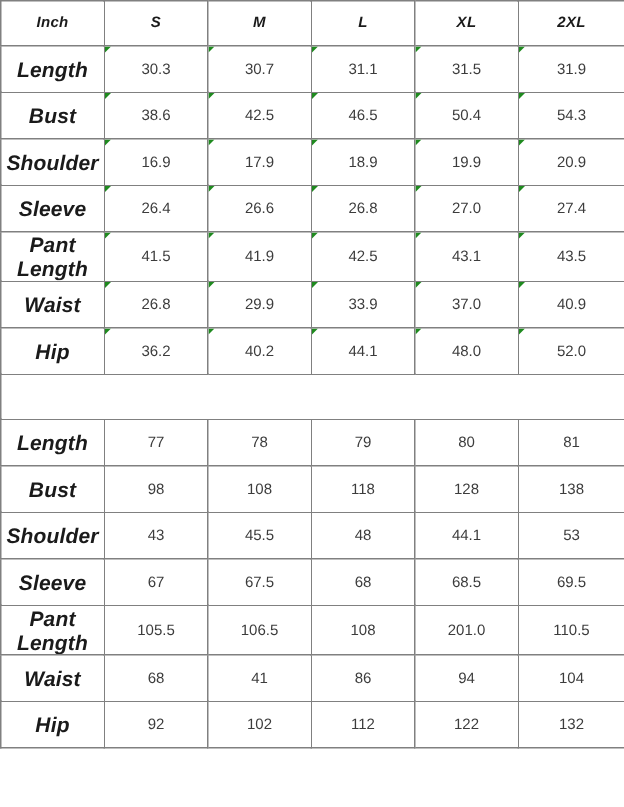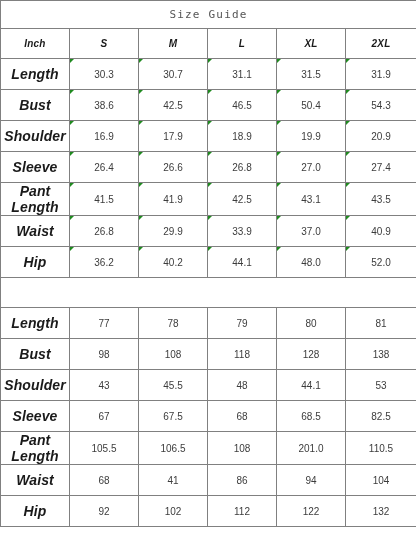--- a/index.html
+++ b/index.html
@@ -109,23 +109,20 @@
     <colgroup>
       <col class="c-label">
       <col class="c-size">
       <col class="c-size">
       <col class="c-size">
       <col class="c-size">
       <col class="c-last">
     </colgroup>
     <tbody id="grid-body">
         <tr>
-          <td class="title-cell" colspan="6">Size Guide</td>
-        </tr>
-        <tr>
           <td class="hdr hdr-unit">Inch</td>
           <td class="hdr">S</td>
           <td class="hdr">M</td>
           <td class="hdr">L</td>
           <td class="hdr">XL</td>
           <td class="hdr">2XL</td>
         </tr>
         <tr>
           <td class="row-label">Length</td>
           <td class="val mark">30.3</td>
@@ -208,21 +205,21 @@
           <td class="val">48</td>
           <td class="val">44.1</td>
           <td class="val">53</td>
         </tr>
         <tr>
           <td class="row-label">Sleeve</td>
           <td class="val">67</td>
           <td class="val">67.5</td>
           <td class="val">68</td>
           <td class="val">68.5</td>
-          <td class="val">82.5</td>
+          <td class="val">69.5</td>
         </tr>
         <tr>
           <td class="row-label">Pant Length</td>
           <td class="val">105.5</td>
           <td class="val">106.5</td>
           <td class="val">108</td>
           <td class="val">201.0</td>
           <td class="val">110.5</td>
         </tr>
         <tr>

